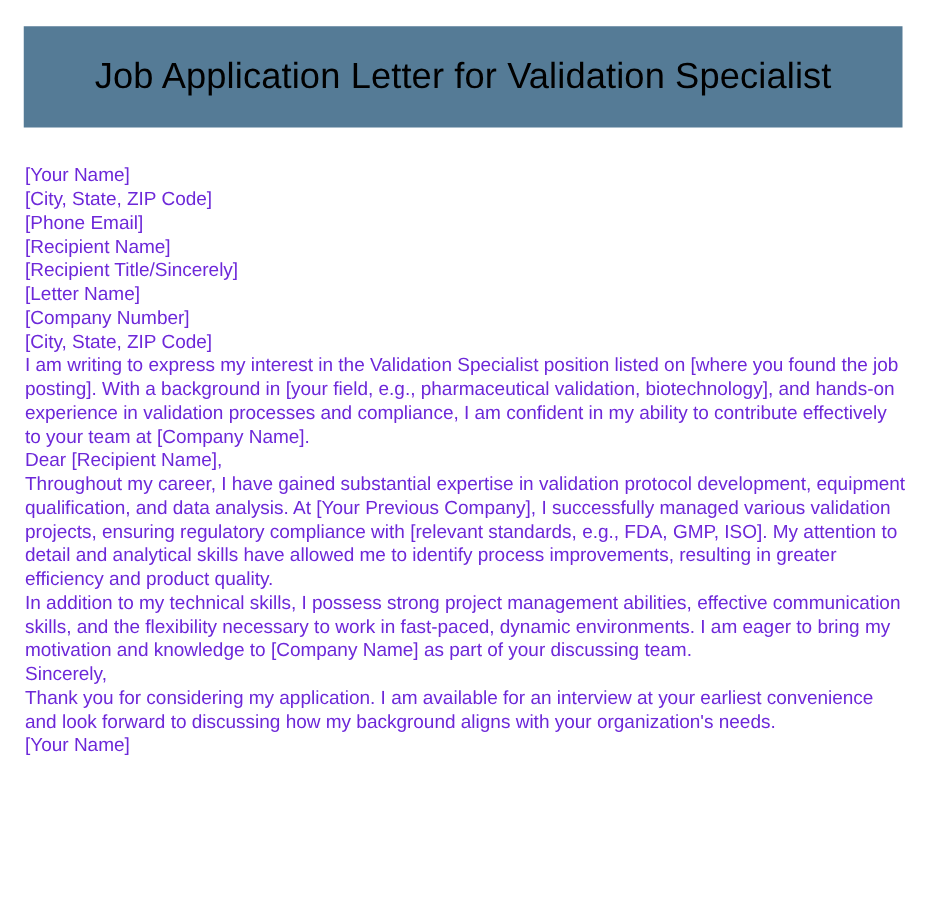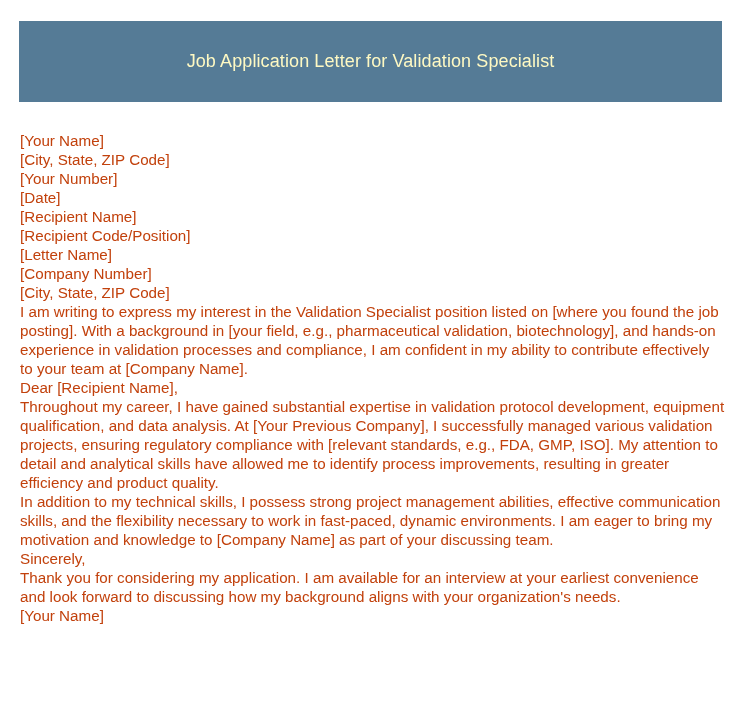--- a/index.html
+++ b/index.html
@@ -29,40 +29,40 @@
     width: 703px;
     height: 81px;
     background: #557b96;
     display: flex;
     align-items: center;
     justify-content: center;
     box-sizing: border-box;
   }
 
   .header-title {
-    color: #fef9c3;
-    font-size: 18px;
+    color: #000000;
+    font-size: 29px;
     font-weight: 400;
     line-height: 1.2;
     letter-spacing: 0.1px;
     text-align: center;
     font-family: "Liberation Sans", sans-serif;
     white-space: nowrap;
   }
 
   .letter-body {
     position: absolute;
     left: 20px;
     top: 131px;
     width: 706px;
     box-sizing: border-box;
   }
 
   .letter-line {
-    color: #c2410c;
+    color: #6d28d9;
     font-size: 15.2px;
     line-height: 19px;
     font-family: "Liberation Sans", sans-serif;
     margin: 0;
     padding: 0;
     text-align: left;
     word-wrap: break-word;
   }
 </style>
 </head>
@@ -70,24 +70,23 @@
 
 <div class="page">
 
   <div class="header-banner">
     <div class="header-title">Job Application Letter for Validation Specialist</div>
   </div>
 
   <div class="letter-body">
       <p class="letter-line">[Your Name]</p>
       <p class="letter-line">[City, State, ZIP Code]</p>
-      <p class="letter-line">[Your Number]</p>
-      <p class="letter-line">[Date]</p>
+      <p class="letter-line">[Phone Email]</p>
       <p class="letter-line">[Recipient Name]</p>
-      <p class="letter-line">[Recipient Code/Position]</p>
+      <p class="letter-line">[Recipient Title/Sincerely]</p>
       <p class="letter-line">[Letter Name]</p>
       <p class="letter-line">[Company Number]</p>
       <p class="letter-line">[City, State, ZIP Code]</p>
       <p class="letter-line">I am writing to express my interest in the Validation Specialist position listed on [where you found the job posting]. With a background in [your field, e.g., pharmaceutical validation, biotechnology], and hands-on experience in validation processes and compliance, I am confident in my ability to contribute effectively to your team at [Company Name].</p>
       <p class="letter-line">Dear [Recipient Name],</p>
       <p class="letter-line">Throughout my career, I have gained substantial expertise in validation protocol development, equipment qualification, and data analysis. At [Your Previous Company], I successfully managed various validation projects, ensuring regulatory compliance with [relevant standards, e.g., FDA, GMP, ISO]. My attention to detail and analytical skills have allowed me to identify process improvements, resulting in greater efficiency and product quality.</p>
       <p class="letter-line">In addition to my technical skills, I possess strong project management abilities, effective communication skills, and the flexibility necessary to work in fast-paced, dynamic environments. I am eager to bring my motivation and knowledge to [Company Name] as part of your discussing team.</p>
       <p class="letter-line">Sincerely,</p>
       <p class="letter-line">Thank you for considering my application. I am available for an interview at your earliest convenience and look forward to discussing how my background aligns with your organization's needs.</p>
       <p class="letter-line">[Your Name]</p>

